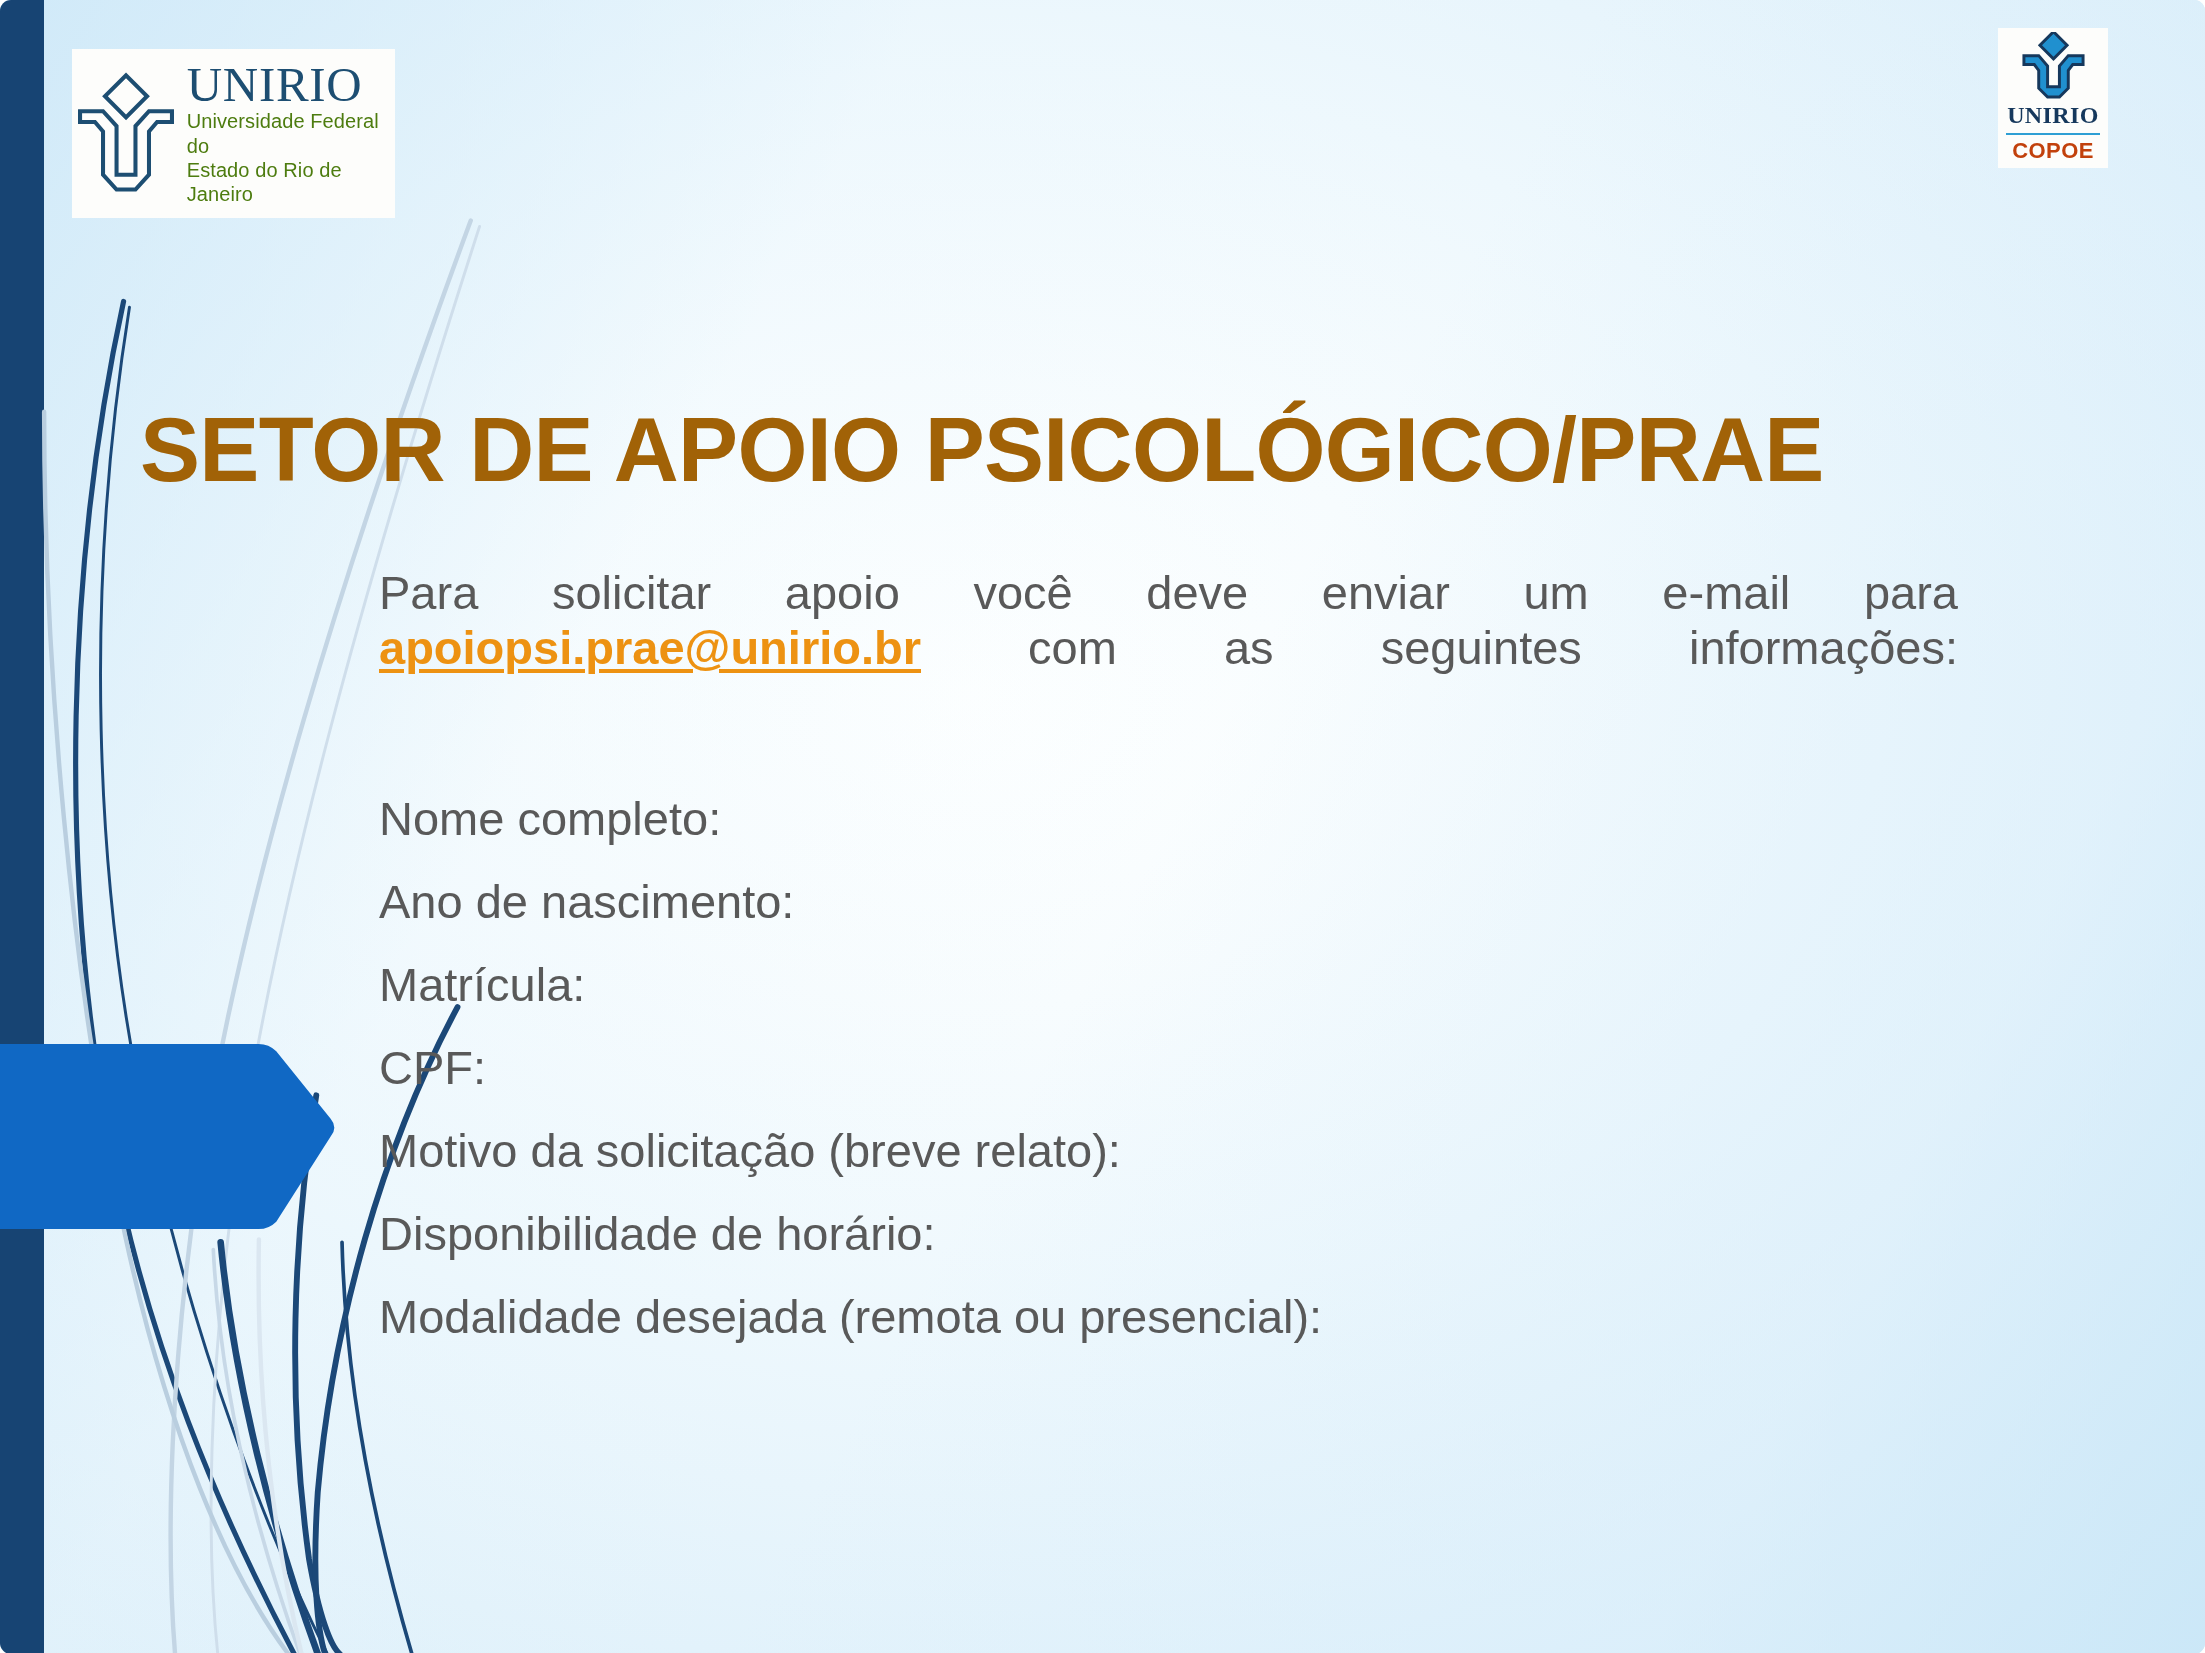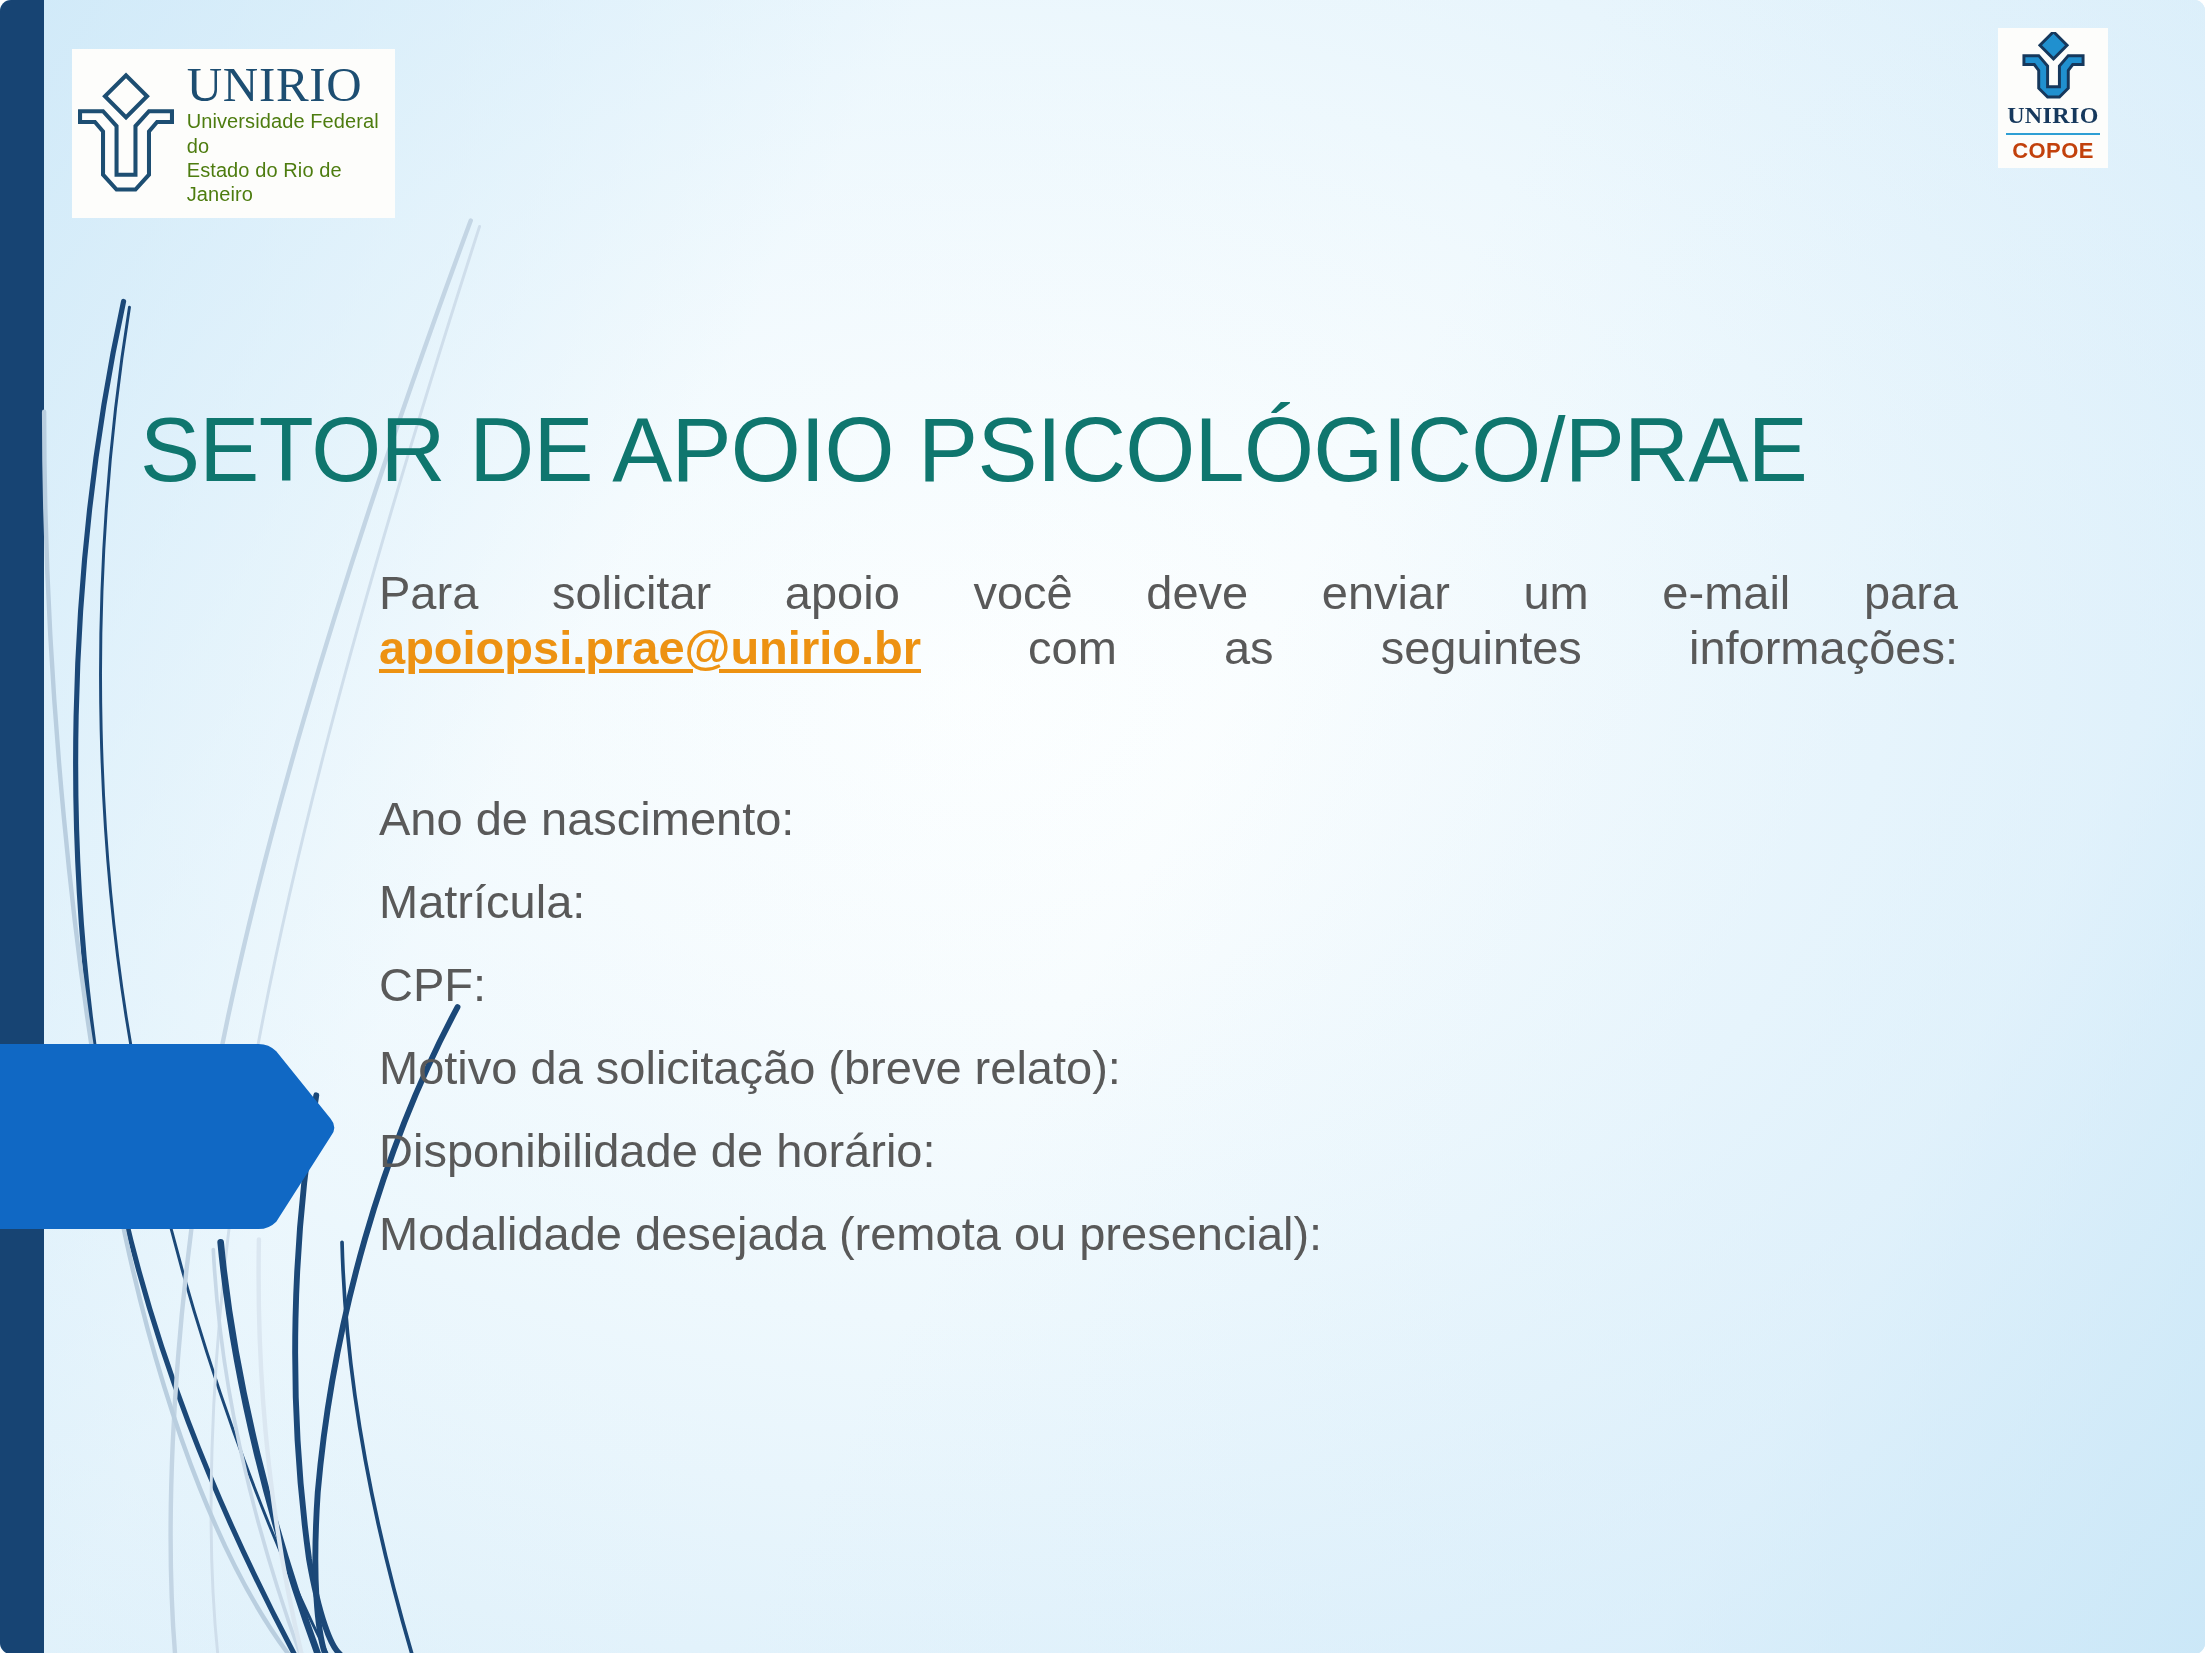--- a/index.html
+++ b/index.html
@@ -141,22 +141,22 @@
     letter-spacing: 0.4px;
   }
 
   
   .title {
     position: absolute;
     left: 140px;
     top: 343px;
     width: 1926px;
     font-size: 90px;
-    font-weight: 400;
-    color: #0f766e;
+    font-weight: 700;
+    color: #a16207;
     letter-spacing: -0.7px;
     white-space: nowrap;
     line-height: 1.05;
   }
 
   
   .body-block {
     position: absolute;
     left: 379px;
     top: 565px;
@@ -266,20 +266,21 @@
     <div class="copoe-label">COPOE</div>
   </div>
 
   <h1 class="title">SETOR DE APOIO PSICOLÓGICO/PRAE</h1>
 
   <div class="body-block">
     <p class="intro"><span>Para solicitar apoio você deve enviar um e-mail para </span><a class="email-link" href="#">apoiopsi.prae@unirio.br</a><span> com as seguintes informações:</span></p>
   </div>
 
   <ul class="field-list">
+    <li>Nome completo:</li>
     <li>Ano de nascimento:</li>
     <li>Matrícula:</li>
     <li>CPF:</li>
     <li>Motivo da solicitação (breve relato):</li>
     <li>Disponibilidade de horário:</li>
     <li>Modalidade desejada (remota ou presencial):</li>
   </ul>
 
 </div>
 

